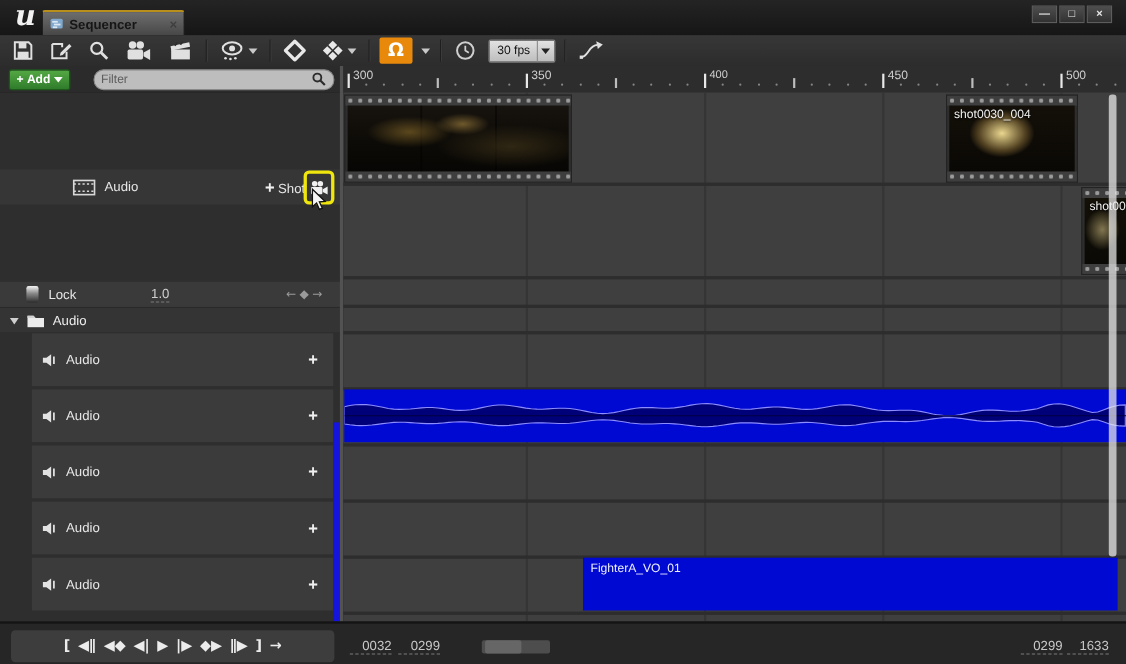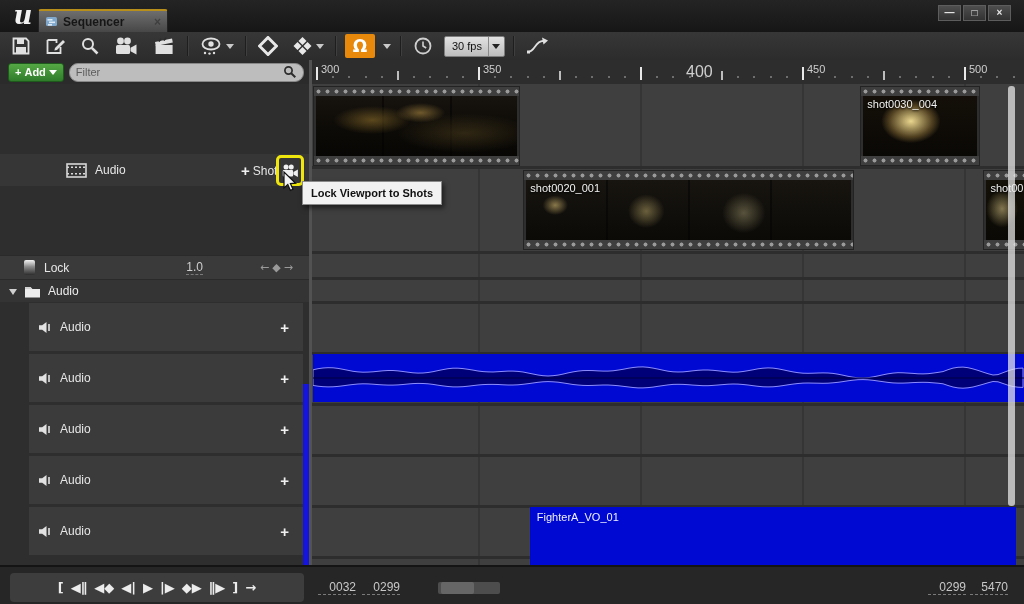--- a/index.html
+++ b/index.html
@@ -39,21 +39,21 @@
   #fpsbox .fcaret i{width:0;height:0;border-left:4px solid transparent;border-right:4px solid transparent;
           border-top:5px solid #222;}
   #seqname{position:absolute;right:9px;top:38px;font-weight:bold;font-size:13px;color:#e2e2e2;}
 
   
   #lefthead{left:0;top:60px;width:310px;height:24px;background:#2b2b2b;display:flex;
             align-items:center;padding:0 0 0 8px;box-sizing:border-box;}
   #addbtn{height:17px;background:linear-gradient(#55a844,#2f7c2b);border:1px solid #1d5a1c;
           border-radius:3px;color:#fff;font-weight:bold;font-size:11px;display:flex;
           align-items:center;padding:0 6px;}
-  #filterbox{height:17px;flex:1;margin:0 6px 0 5px;background:#bdbdbd;border:1px solid #888;
+  #filterbox{height:17px;flex:1;margin:0 6px 0 21px;background:#bdbdbd;border:1px solid #888;
           border-radius:9px;display:flex;align-items:center;}
   #filterbox input{flex:1;background:transparent;border:none;outline:none;font-size:11px;
           color:#222;padding:0 6px;font-family:"Liberation Sans",sans-serif;}
   #filterbox input::placeholder{color:#5d5d5d;opacity:1;}
 
   
   #leftpanel{left:0;top:84px;width:310px;height:481px;background:#2e2e2e;overflow:hidden;}
   #splitter{left:309px;top:60px;width:3px;height:505px;background:#525252;}
   #ruler{left:312px;top:60px;width:712px;height:24px;background:#2d2d2d;border-bottom:1px solid #232323;overflow:hidden;}
   #tracks{left:312px;top:84px;width:712px;height:481px;background:#3f3f3f;overflow:hidden;}
@@ -252,21 +252,21 @@
   </div>
 
   <div id="ruler" class="abs">
       <div style="position: absolute; left: 4px; bottom: 4px; width: 2px; height: 13px; background: rgb(232, 232, 232);"></div>
       <div style="position: absolute; left: 9px; top: 3px; color: rgb(207, 207, 207); font-size: 11px;">300</div>
       <div style="position: absolute; left: 85px; bottom: 4px; width: 1.5px; height: 9px; background: rgb(189, 189, 189);"></div>
       <div style="position: absolute; left: 166px; bottom: 4px; width: 2px; height: 13px; background: rgb(232, 232, 232);"></div>
       <div style="position: absolute; left: 171px; top: 3px; color: rgb(207, 207, 207); font-size: 11px;">350</div>
       <div style="position: absolute; left: 247px; bottom: 4px; width: 1.5px; height: 9px; background: rgb(189, 189, 189);"></div>
       <div style="position: absolute; left: 328px; bottom: 4px; width: 2px; height: 13px; background: rgb(232, 232, 232);"></div>
-      <div style="position: absolute; left: 333px; top: 3px; color: rgb(207, 207, 207); font-size: 16px; margin-left: 41px;">400</div>
+      <div style="position: absolute; left: 333px; top: 3px; color: rgb(207, 207, 207); font-size: 10px;">400</div>
       <div style="position: absolute; left: 409px; bottom: 4px; width: 1.5px; height: 9px; background: rgb(189, 189, 189);"></div>
       <div style="position: absolute; left: 490px; bottom: 4px; width: 2px; height: 13px; background: rgb(232, 232, 232);"></div>
       <div style="position: absolute; left: 495px; top: 3px; color: rgb(207, 207, 207); font-size: 11px;">450</div>
       <div style="position: absolute; left: 571px; bottom: 4px; width: 1.5px; height: 9px; background: rgb(189, 189, 189);"></div>
       <div style="position: absolute; left: 652px; bottom: 4px; width: 2px; height: 13px; background: rgb(232, 232, 232);"></div>
       <div style="position: absolute; left: 657px; top: 3px; color: rgb(207, 207, 207); font-size: 11px;">500</div>
       <div style="position: absolute; left: 20.2px; bottom: 6px; width: 2px; height: 2px; border-radius: 1px; background: rgb(133, 133, 133);"></div>
       <div style="position: absolute; left: 36.4px; bottom: 6px; width: 2px; height: 2px; border-radius: 1px; background: rgb(133, 133, 133);"></div>
       <div style="position: absolute; left: 52.6px; bottom: 6px; width: 2px; height: 2px; border-radius: 1px; background: rgb(133, 133, 133);"></div>
       <div style="position: absolute; left: 68.8px; bottom: 6px; width: 2px; height: 2px; border-radius: 1px; background: rgb(133, 133, 133);"></div>
@@ -315,21 +315,21 @@
       </div>
       <div class="abs" style="left:241px;top:8px;display:flex;align-items:center">
         <span id="shotplus" style="margin-right:3px">+</span>
         <span style="color:#e6e6e6">Shot</span>
       </div>
     </div>
 
     <div id="faderow" class="abs">
       <span class="fadeicon"></span>
       <span style="color:#e6e6e6">Lock</span>
-      <span class="dotted" style="margin-left:117px;color:#cfcfcf">1.0</span>
+      <span class="dotted" style="margin-left:68px;color:#cfcfcf">1.0</span>
       <span class="glyph" style="position:absolute;right:14px;color:#9a9a9a;font-size:11px;letter-spacing:3px">←◆→</span>
     </div>
 
     <div id="folderrow" class="abs">
       <svg width="10" height="10" viewBox="0 0 10 10" style="margin:0 6px 0 8px">
         <polygon points="1,3 9,3 5,9" fill="#cfcfcf"></polygon>
       </svg>
       <svg width="17" height="13" viewBox="0 0 17 13" style="margin-right:7px">
         <path d="M1 2h5.5l1.8 2H16v8.5H1z" fill="#ececec"></path>
         <path d="M1 2h5.5l1.8 2H1z" fill="#d2d2d2"></path>
@@ -402,39 +402,33 @@
         <div class="sprock" style="top: 0px;"></div>
         <div class="thumb ta"></div>
         <div class="sprock" style="bottom: 0px;"></div>
       </div>
       <div class="filmclip" style="left: 548.32px; top: 2px; width: 119.88px; height: 80px;">
         <div class="sprock" style="top: 0px;"></div>
         <div class="thumb tb"></div>
         <div class="sprock" style="bottom: 0px;"></div>
         <span class="cliplabel">shot0030_004</span>
       </div>
-      <div class="filmclip" style="left: 211.36px; top: 86px; width: 330.48px; height: 80px;">
-        <div class="sprock" style="top: 0px;"></div>
-        <div class="thumb tc"></div>
-        <div class="sprock" style="bottom: 0px;"></div>
-        <span class="cliplabel">shot0020_001</span>
-      </div>
       <div class="filmclip" style="left: 671.44px; top: 86px; width: 51.84px; height: 80px;">
         <div class="sprock" style="top: 0px;"></div>
         <div class="thumb td"></div>
         <div class="sprock" style="bottom: 0px;"></div>
         <span class="cliplabel">shot00</span>
       </div>
       <div class="audioclip" style="left: 0.76px; top: 270px; width: 711.24px; height: 48px; background: rgb(0, 9, 210);">
         <svg width="711.24" height="48">
           <polygon points="0,15.8 5,14.7 10,14.0 15,13.7 20,13.8 25,14.4 30,15.3 35,16.3 40,17.3 45,17.9 50,18.2 55,18.1 60,17.8 65,17.3 70,16.8 75,16.5 80,16.5 85,16.9 90,17.5 95,18.2 100,18.8 105,19.1 110,19.0 115,18.5 120,17.7 125,16.6 130,15.6 135,14.7 140,14.2 145,14.2 150,14.6 155,15.3 160,16.1 165,17.0 170,17.6 175,17.9 180,18.0 185,17.7 190,17.4 195,17.1 200,17.1 205,17.4 210,18.0 215,19.0 220,20.0 225,21.0 230,21.7 235,22.0 240,21.7 245,21.1 250,20.1 255,18.9 260,17.9 265,17.1 270,16.6 275,16.5 280,16.6 285,16.9 290,17.1 295,17.1 300,16.8 305,16.1 310,15.3 315,14.3 320,13.5 325,13.0 330,12.9 335,13.3 340,14.1 345,15.1 350,16.2 355,17.2 360,17.8 365,18.0 370,17.9 375,17.4 380,16.8 385,16.3 390,16.0 395,16.0 400,16.3 405,16.8 410,17.4 415,17.9 420,18.2 425,18.1 430,17.5 435,16.7 440,15.8 445,14.8 450,14.2 455,13.9 460,14.1 465,14.8 470,15.8 475,16.9 480,17.9 485,18.7 490,19.2 495,19.3 500,19.2 505,19.0 510,18.9 515,19.0 520,19.4 525,20.2 530,21.2 535,22.3 540,23.2 545,23.8 550,24.0 555,23.7 560,22.9 565,21.9 570,20.8 575,19.8 580,19.1 585,18.7 590,18.8 595,19.1 600,19.4 605,19.8 610,19.9 615,19.7 620,19.1 625,18.4 630,17.6 635,15.7 640,14.1 645,13.3 650,13.1 655,13.7 660,14.9 665,16.4 670,18.1 675,19.7 680,21.0 685,20.6 690,18.7 695,16.8 700,15.3 705,14.3 710,14.1 710,33.4 705,33.2 700,32.5 695,31.2 690,29.5 685,27.8 680,27.5 675,28.8 670,30.3 665,31.7 660,33.0 655,33.8 650,34.2 645,33.9 640,33.0 635,31.5 630,29.8 625,29.2 620,28.8 615,28.4 610,28.3 605,28.4 600,28.6 595,28.9 590,29.1 585,29.1 580,28.9 575,28.4 570,27.7 565,27.0 560,26.3 555,25.8 550,25.6 545,25.7 540,26.2 535,26.8 530,27.6 525,28.3 520,28.8 515,29.2 510,29.3 505,29.2 500,29.1 495,29.0 490,29.1 485,29.5 480,30.1 475,30.8 470,31.6 465,32.3 460,32.8 455,32.9 450,32.8 445,32.3 440,31.7 435,31.0 430,30.5 425,30.1 420,30.0 415,30.2 410,30.6 405,31.0 400,31.4 395,31.7 390,31.7 385,31.4 380,31.1 375,30.7 370,30.4 365,30.3 360,30.4 355,30.9 350,31.6 345,32.3 340,33.1 335,33.6 330,33.9 325,33.9 320,33.5 315,32.9 310,32.3 305,31.7 300,31.3 295,31.0 290,31.0 285,31.2 280,31.4 275,31.5 270,31.4 265,31.0 260,30.5 255,29.7 250,28.9 245,28.2 240,27.8 235,27.6 230,27.8 225,28.3 220,29.0 215,29.7 210,30.3 205,30.8 200,31.0 195,31.0 190,30.8 185,30.5 180,30.4 175,30.4 170,30.6 165,31.0 160,31.6 155,32.2 150,32.7 145,32.9 140,32.9 135,32.5 130,31.9 125,31.2 120,30.4 115,29.8 110,29.5 105,29.4 100,29.6 95,30.0 90,30.5 85,30.9 80,31.1 75,31.1 70,30.9 65,30.6 60,30.2 55,29.9 50,29.8 45,30.0 40,30.5 35,31.1 30,31.8 25,32.4 20,32.8 15,32.9 10,32.7 5,32.2 0,31.4" fill="#000078" stroke="#8d8dff" stroke-width="1"></polygon>
           <line x1="0" x2="711.24" y1="24" y2="24" stroke="#000040" stroke-width="1"></line>
         </svg>
       </div>
-      <div class="audioclip" style="left: 217.84px; top: 423px; width: 486px; height: 60px; background: rgb(0, 9, 210);">
+      <div class="audioclip" style="left: 217.84px; top: 423px; width: 486px; height: 48px; background: rgb(0, 9, 210);">
         <span class="alabel">FighterA_VO_01</span>
       </div>
     </div>
   <div id="vscroll-right" class="abs"></div>
 
   <div id="footer" class="abs">
     <div id="transport" class="abs">
         <span class="tpbtn glyph">[</span>
         <span class="tpbtn glyph">◀∥</span>
         <span class="tpbtn glyph">◀◆</span>
@@ -445,28 +439,27 @@
         <span class="tpbtn glyph">∥▶</span>
         <span class="tpbtn glyph">]</span>
         <span class="tpbtn glyph">→</span>
       </div>
     <span class="numfield dotted abs" style="left:318px">0032</span>
     <span class="numfield dotted abs" style="left:362px">0299</span>
     <div id="hthumb" class="abs">
         <i></i>
       </div>
     <span class="numfield dotted abs" style="left:928px">0299</span>
-    <span class="numfield dotted abs" style="left:970px">5470</span>
+    <span class="numfield dotted abs" style="left:970px">1633</span>
   </div>
 
   <div id="yellowbox" class="abs" style="border-color: rgb(239, 230, 14);">
     <svg width="19" height="14" viewBox="0 0 25 19">
       <circle cx="6.5" cy="4" r="3.4" fill="#f0f0f0"></circle>
       <circle cx="13.5" cy="4" r="3.4" fill="#f0f0f0"></circle>
       <rect x="2" y="8" width="14" height="9" rx="1.5" fill="#f0f0f0"></rect>
       <polygon points="16.5,10.8 22.5,7.5 22.5,17.5 16.5,14.2" fill="#f0f0f0"></polygon>
     </svg>
   </div>
-  <div id="tooltip" class="abs">Lock Viewport to Shots</div>
   <svg id="cursor" class="abs" width="15" height="21" viewBox="0 0 15 21">
     <path d="M1 1 L1 17 L4.8 13.6 L7.4 19.4 L10 18.2 L7.4 12.6 L12.6 12.2 Z" fill="#f4f4f4" stroke="#111" stroke-width="1.2"></path>
   </svg>
 </div>
 
 </body></html>

